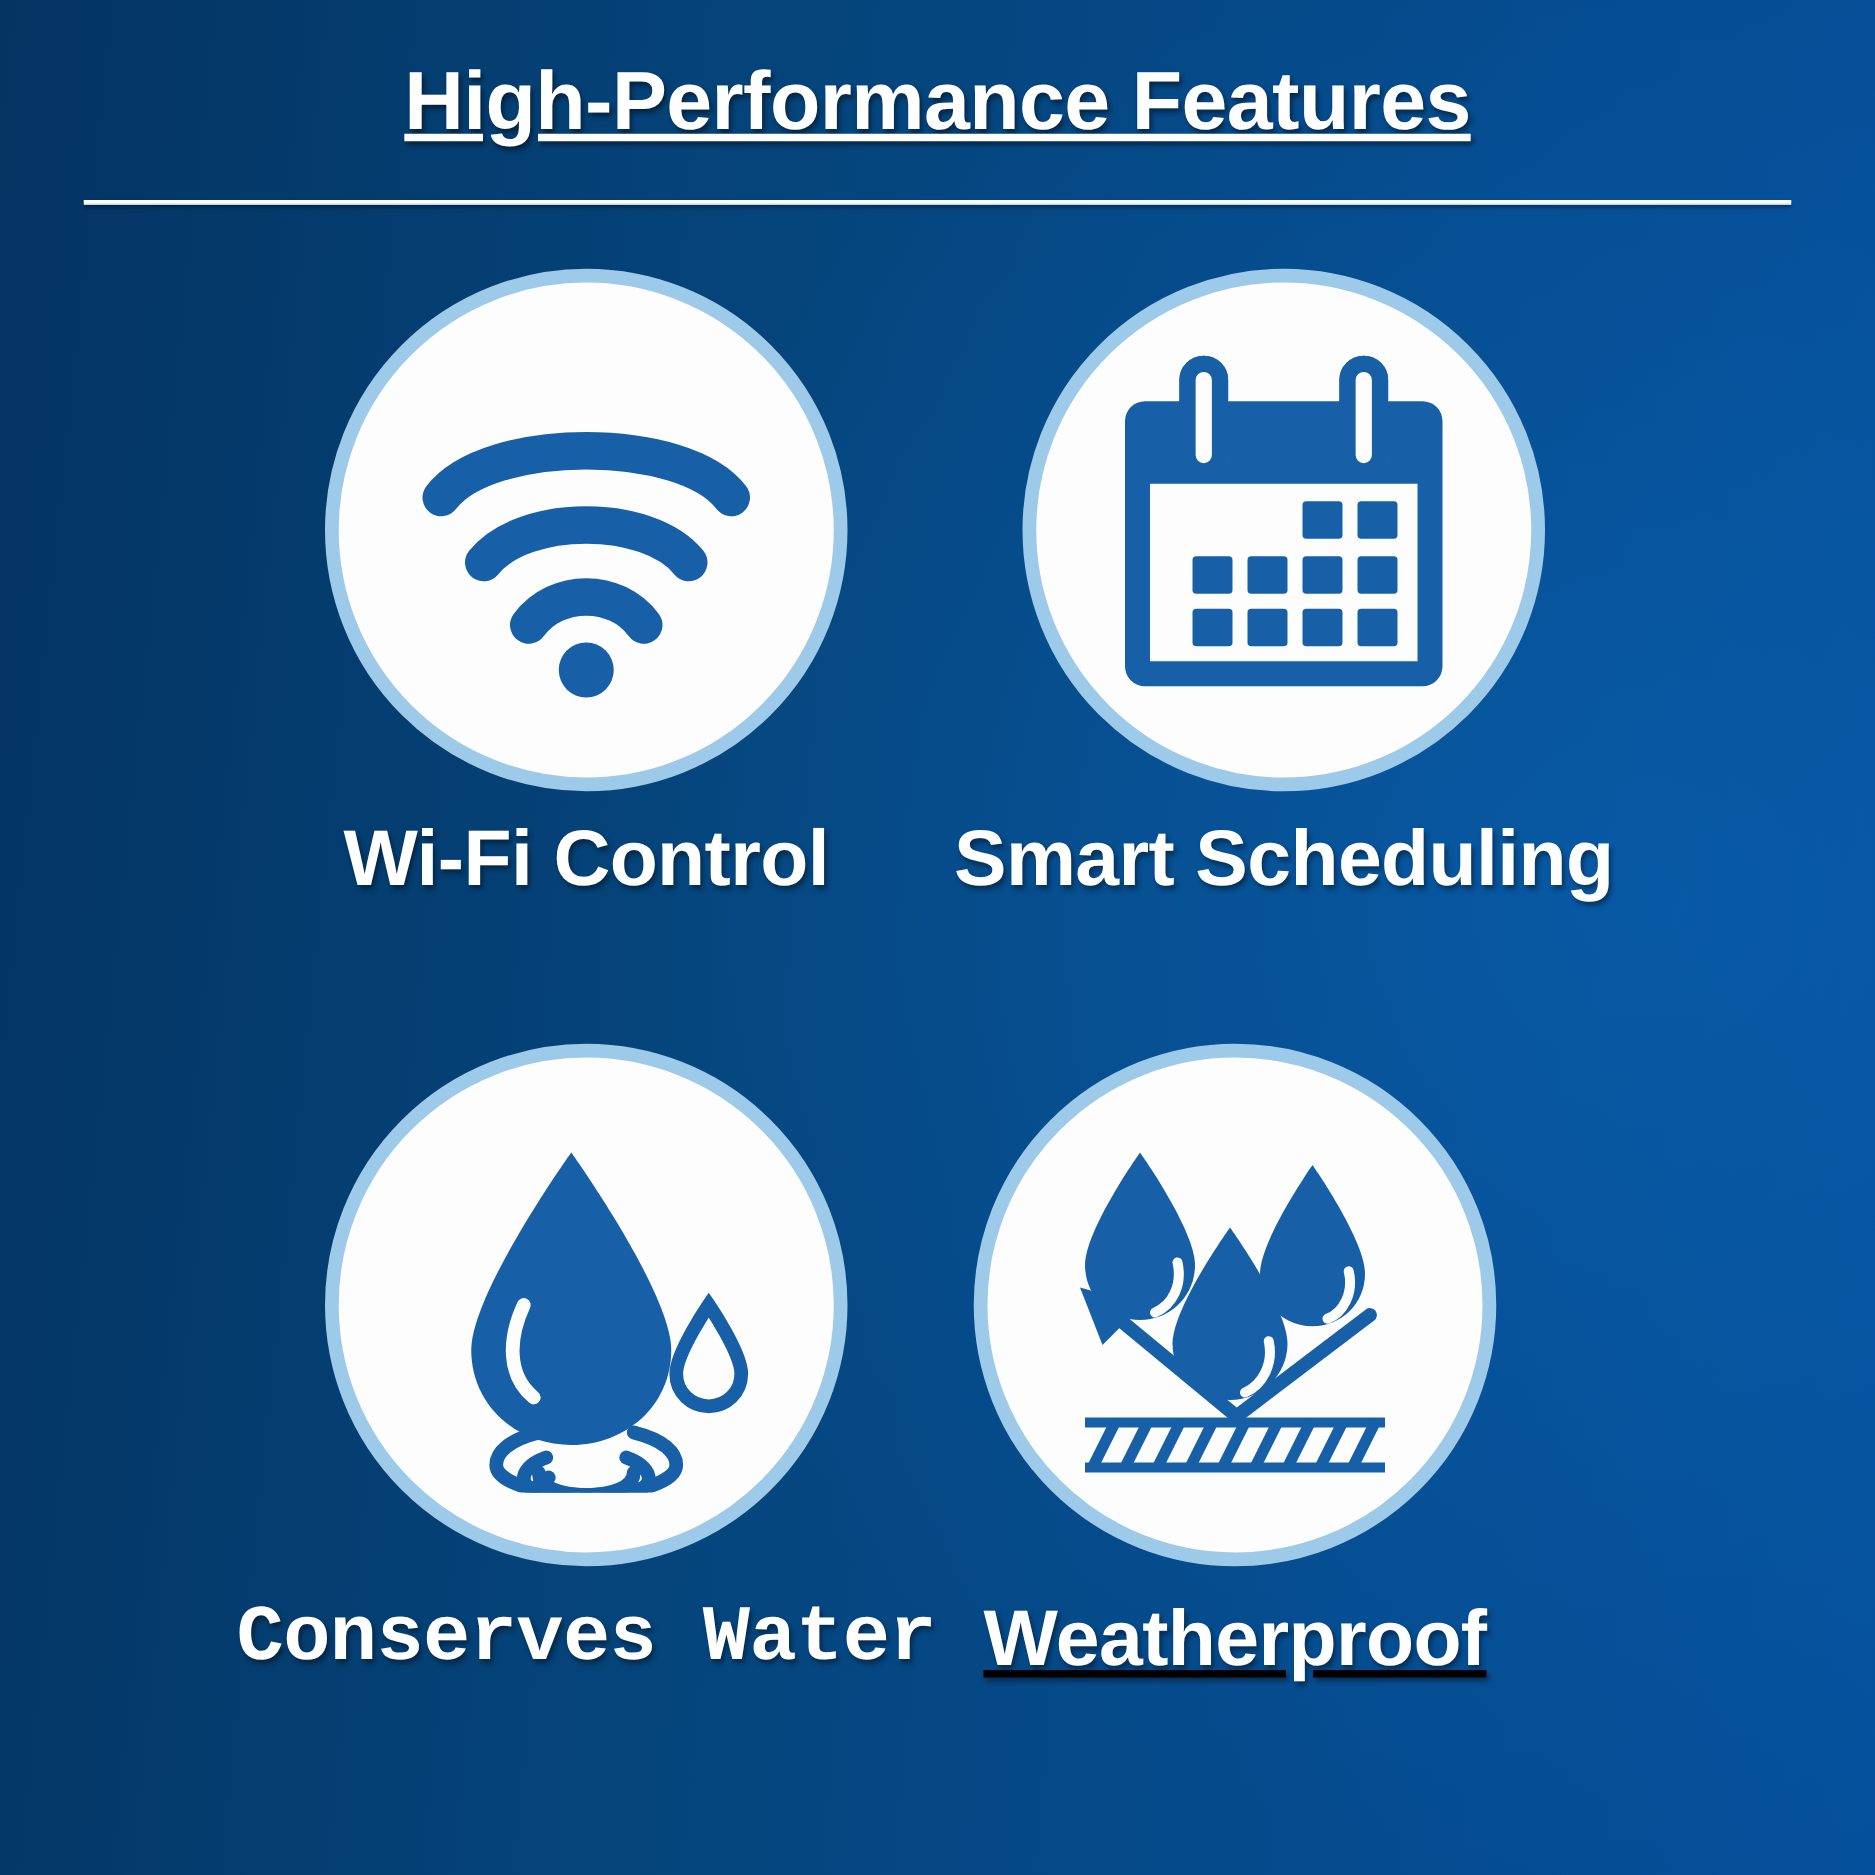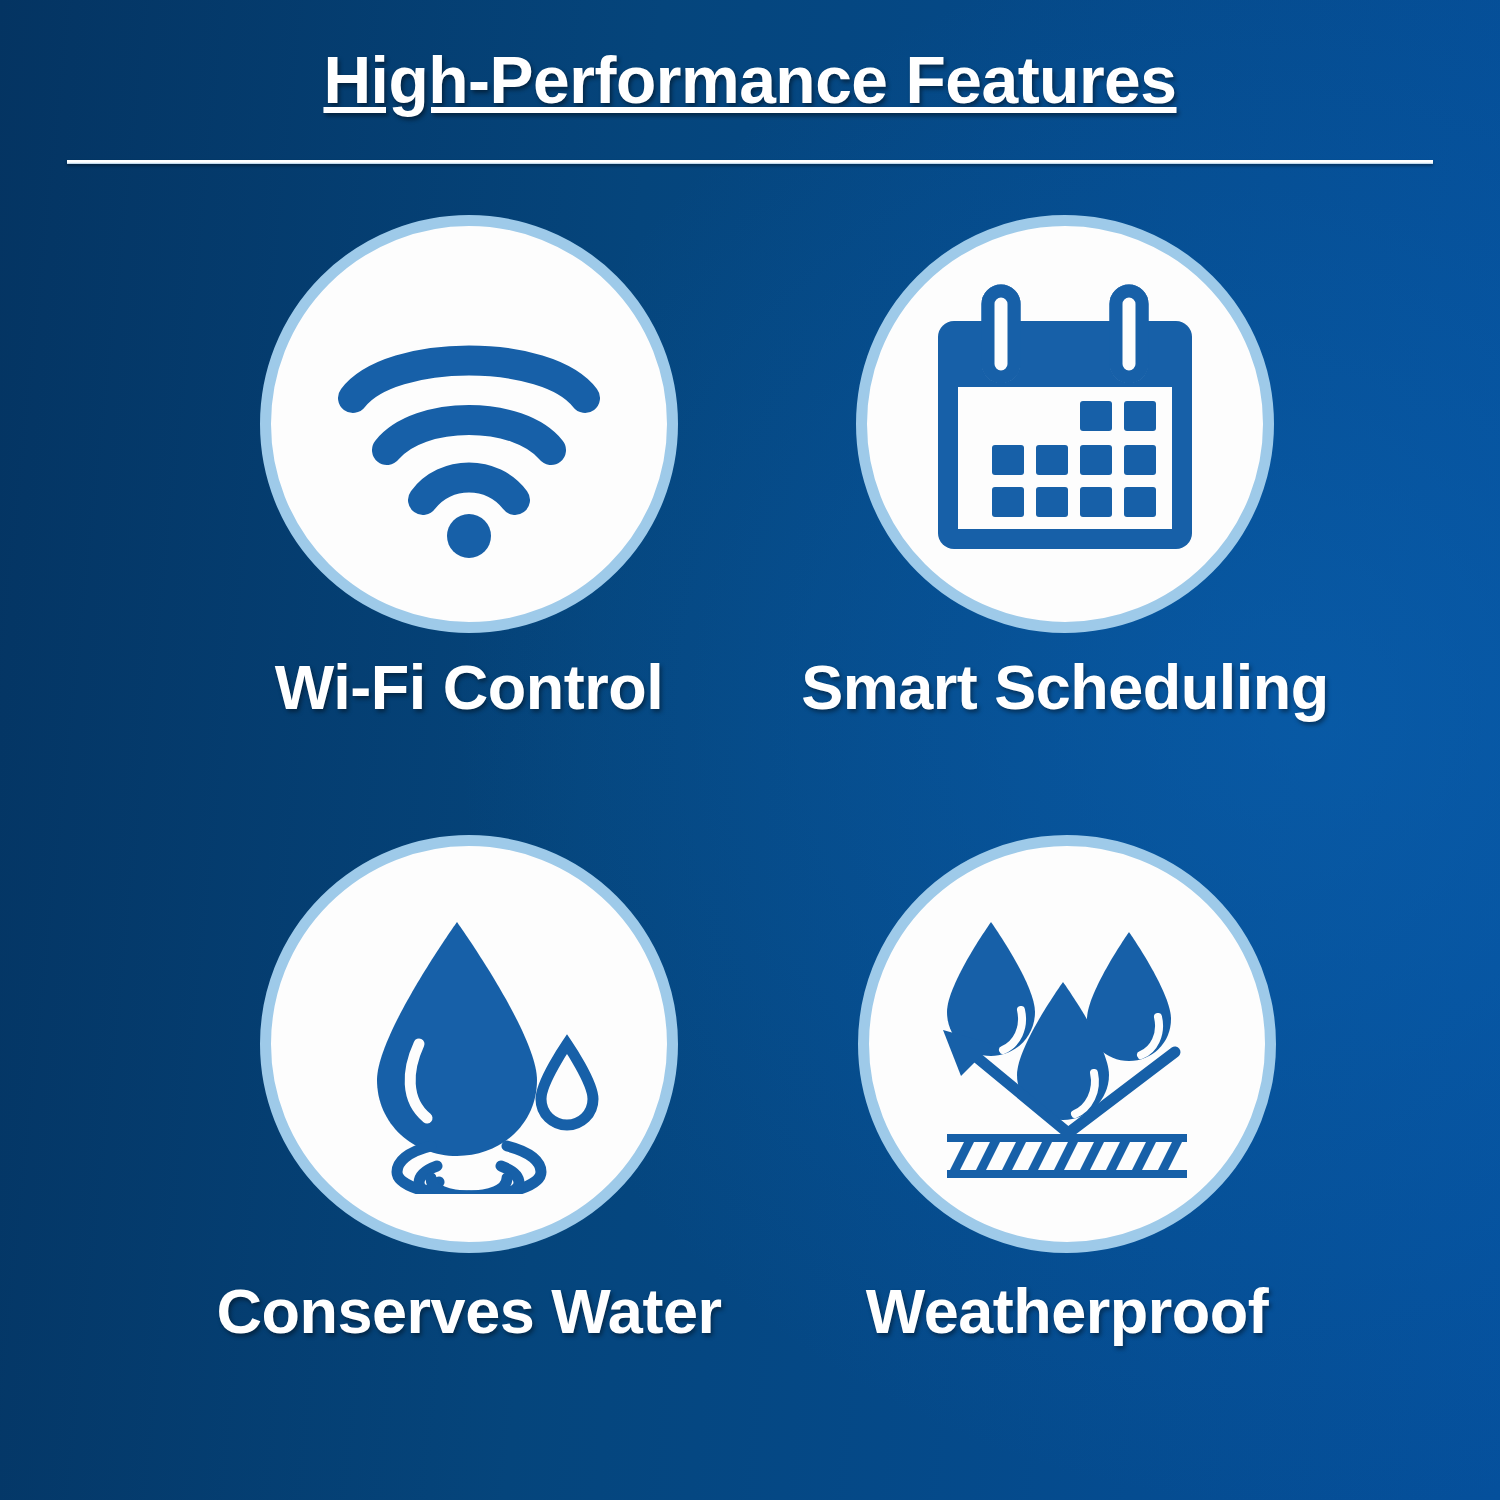--- a/index.html
+++ b/index.html
@@ -56,23 +56,23 @@
     width: 1500px;
     height: 1285px;
   }
 
   .cell {
     position: absolute;
     width: 560px;
     text-align: center;
   }
   .cell.c0 { left: 189px;  top: 0px; }
-  .cell.c1 { left: 785px;  top: 0px; }
-  .cell.c2 { left: 189px;  top: 620px; }
-  .cell.c3 { left: 787px;  top: 620px; }
+  .cell.c1 { left: 747px;  top: 0px; }
+  .cell.c2 { left: 189px;  top: 620px; font-family: Liberation Mono, monospace; }
+  .cell.c3 { left: 708px;  top: 620px; text-decoration: underline; }
 
   .badge {
     width: 418px;
     height: 418px;
     margin: 0 auto;
     border-radius: 50%;
     background: #fdfdfd;
     border: 11px solid #9ecae9;
     box-sizing: border-box;
     display: flex;

